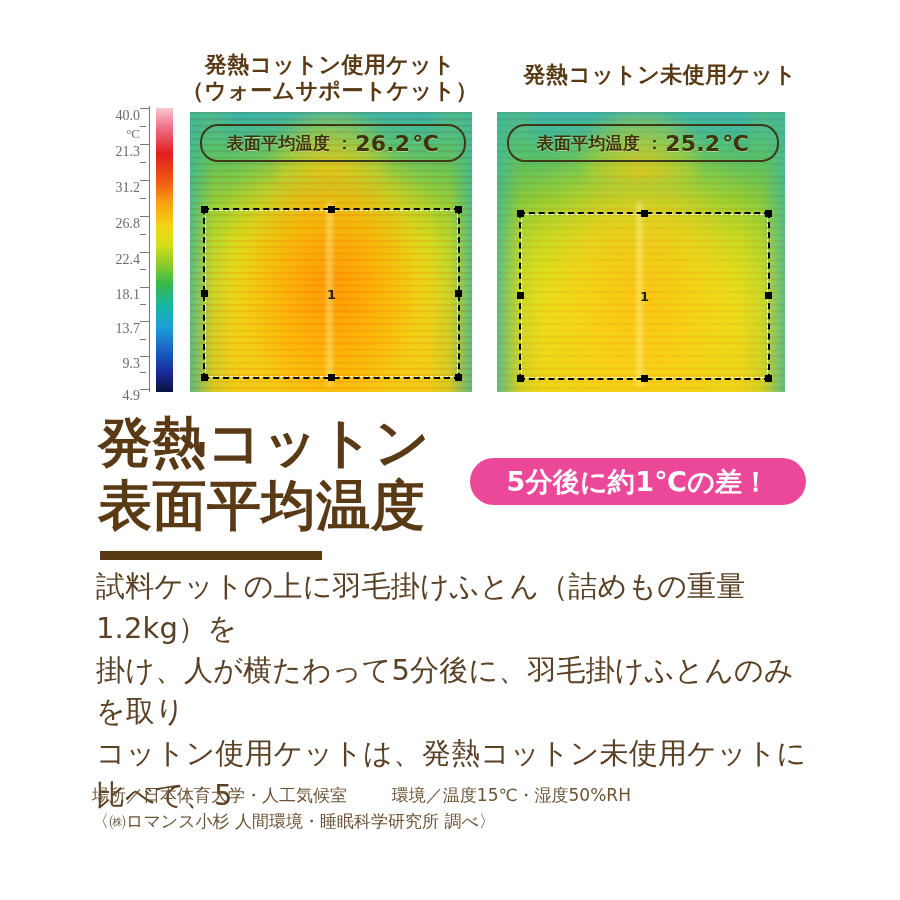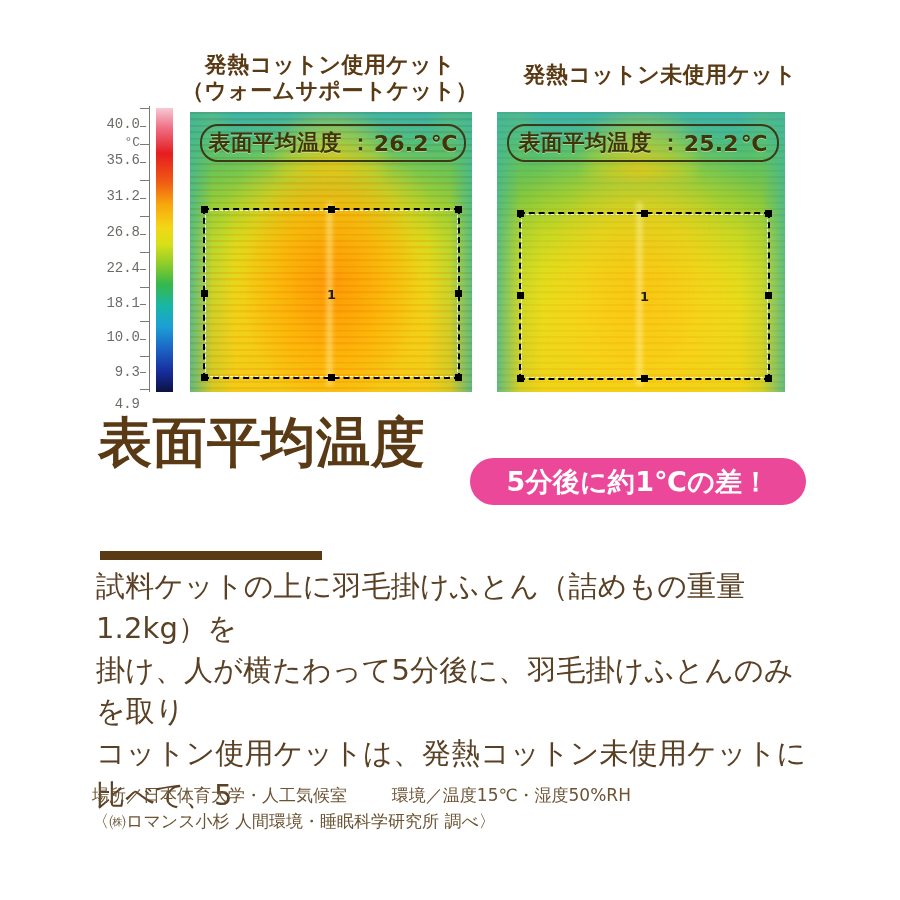--- a/index.html
+++ b/index.html
@@ -26,23 +26,23 @@
     font-size:22px;
     font-family:"DejaVu Sans","Liberation Sans",sans-serif;
   }
   .panel-title.left{left:150px;top:52px;width:360px;}
   .panel-title.right{left:495px;top:62px;width:330px;}
   .panel-title .l2{display:block;}
 
   
   .scale{position:absolute;left:92px;top:104px;width:96px;height:290px;}
   .scale-labels{
-    position:absolute;left:0;top:16px;width:48px;height:290px;
+    position:absolute;left:0;top:8px;width:48px;height:290px;
     font-size:14px;color:#6b6b66;
-    font-family:Liberation Mono, monospace;
+    font-family:Liberation Serif, serif;
   }
   .scale-labels span{
     position:absolute;right:0;text-align:right;white-space:nowrap;
     transform:translateY(-50%);
   }
   .scale-unit{
     position:absolute;right:6px;text-align:right;white-space:nowrap;
     font-size:13px;color:#6b6b66;
   }
   .ticks{position:absolute;left:48px;top:2px;width:10px;height:286px;}
@@ -156,21 +156,21 @@
 
   
   .temp-pill{
     position:absolute;left:10px;top:12px;width:calc(100% - 20px);height:34px;
     border:2px solid #3c3a16;border-radius:18px;
     display:flex;align-items:center;justify-content:center;
     color:#40340a;font-size:19px;font-weight:700;white-space:nowrap;
     letter-spacing:0.01em;
     text-shadow:0 1px 0 rgba(255,255,210,0.45);
   }
-  .temp-pill .lbl{font-size:22px;}
+  .temp-pill .lbl{font-size:17px;}
   .temp-pill .val{font-size:22px;margin-left:2px;}
 
   
   .roi{
     position:absolute;
     border:2px dashed #000;
     outline:1px dashed rgba(255,255,255,0.9);
     outline-offset:-3px;
   }
   .roi.left{left:13px;top:96px;right:12px;bottom:13px;}
@@ -235,26 +235,26 @@
     </div>
     <div class="panel-title left">
       <span>発熱コットン使用ケット</span>
       <span class="l2">（ウォームサポートケット）</span>
     </div>
 
     <div class="scale">
       <div class="scale-labels">
         <span style="top:4px;">40.0</span>
         <span class="scale-unit" style="top:22px;">°C</span>
-        <span style="top:40px;">35.6</span>
+        <span style="top:40px;">21.3</span>
         <span style="top:76px;">31.2</span>
         <span style="top:112px;text-align:right;">26.8</span>
         <span style="top:148px;">22.4</span>
         <span style="top:183px;">18.1</span>
-        <span style="top:217px;">10.0</span>
+        <span style="top:217px;">13.7</span>
         <span style="top:252px;margin-left:24px;">9.3</span>
         <span style="top:284px;text-align:right;">4.9</span>
       </div>
 
       <div class="ticks">
         <i class="major" style="top:2px;"></i>
         <i class="minor" style="top:20px;"></i>
         <i class="major" style="top:38px;"></i>
         <i class="minor" style="top:56px;"></i>
         <i class="major" style="top:74px;"></i>
@@ -332,20 +332,21 @@
         <span class="h mr"></span>
         <span class="h bl"></span>
         <span class="h bm"></span>
         <span class="h br"></span>
         <span class="roi-label">1</span>
       </div>
     </div>
   </div>
 
   <div class="headline">
+    <span>発熱コットン</span>
     <span class="l2">表面平均温度</span>
   </div>
   <div class="rule"></div>
 
   <div class="badge">5分後に約1℃の差！</div>
 
   <div class="body-copy">
     <p>試料ケットの上に羽毛掛けふとん（詰めもの重量1.2kg）を</p>
     <p>掛け、人が横たわって5分後に、羽毛掛けふとんのみを取り</p>
     <p>コットン使用ケットは、発熱コットン未使用ケットに比べて、5</p>

